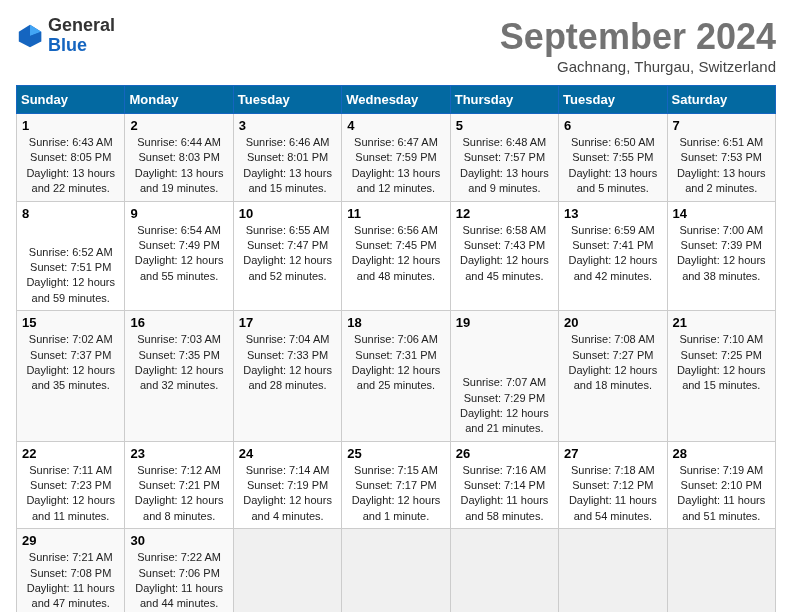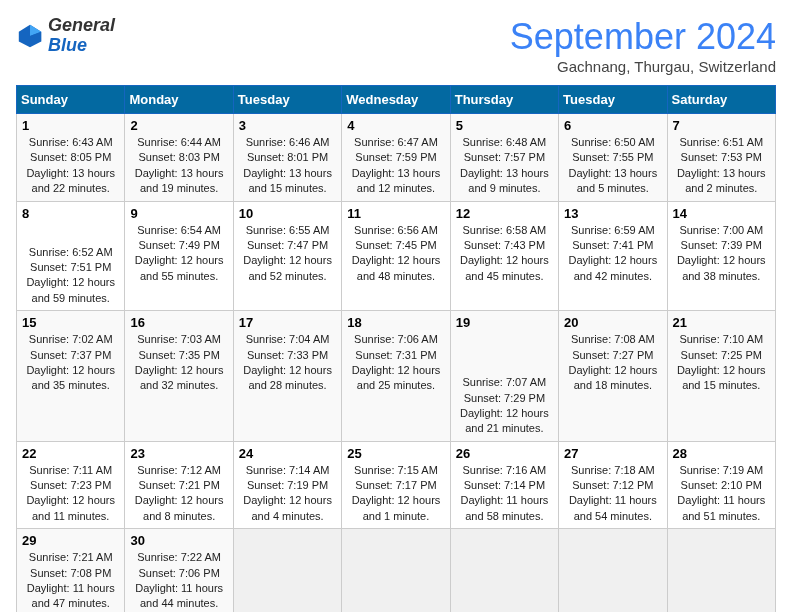--- a/index.html
+++ b/index.html
@@ -13,40 +13,39 @@
     .header {
       display: flex;
       justify-content: space-between;
       align-items: flex-start;
       margin-bottom: 10px;
     }
     .logo {
       display: flex;
       align-items: center;
       gap: 4px;
-      font-style: italic;
     }
     .logo-text {
       font-size: 18px;
       font-weight: bold;
       line-height: 1.1;
     }
     .logo-text span.general { color: #333; }
     .logo-text span.blue { color: #1565C0; }
     .logo-icon {
       width: 28px;
       height: 28px;
     }
     .title-block {
       text-align: right;
     }
     .month-title {
       font-size: 36px;
-      font-weight: normal;
-      color: #3b82f6;
+      font-weight: bold;
+      color: #737373;
       margin-left: 22px;
     }
     .location {
       font-size: 15px;
       color: #444;
     }
     table {
       width: 100%;
       border-collapse: collapse;
       font-size: 11px;

